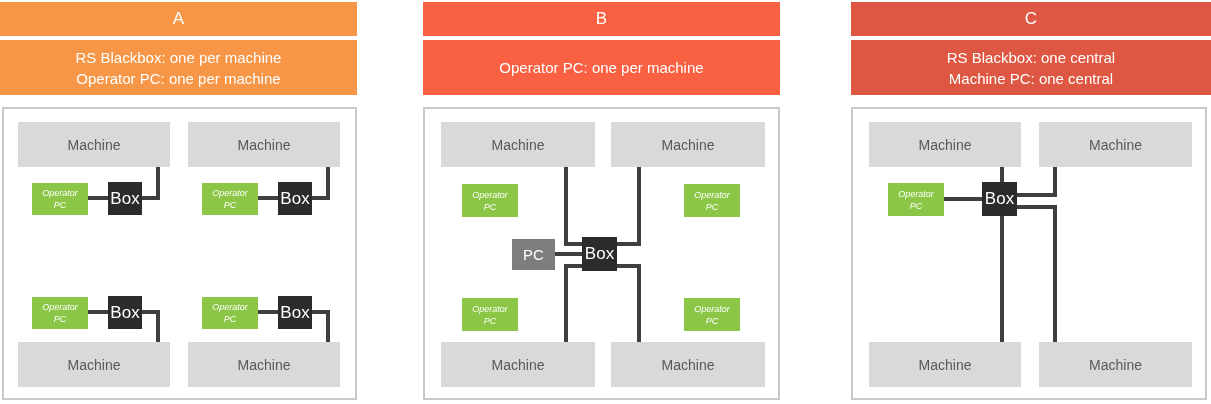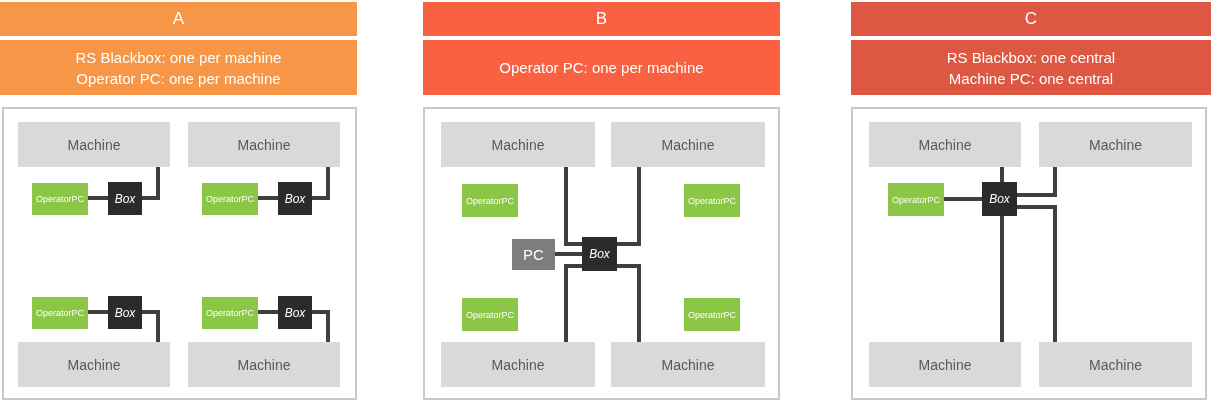--- a/index.html
+++ b/index.html
@@ -10,22 +10,22 @@
   .panel{position:absolute;top:0;height:404px;}
   .band{position:absolute;left:0;right:0;color:#ffffff;display:flex;align-items:center;justify-content:center;text-align:center;}
   .title-band{top:2px;height:34px;font-size:17px;}
   .subtitle-band{top:40px;height:55px;font-size:15px;flex-direction:column;line-height:21px;}
   .diagram{
     position:absolute;top:107px;background:#ffffff;
     border:2px solid #C9C9C9;box-sizing:border-box;
   }
   .node{position:absolute;display:flex;align-items:center;justify-content:center;text-align:center;box-sizing:border-box;}
   .machine{background:#D9D9D9;color:#595959;font-size:14px;}
-  .opc{background:#8CC646;color:#ffffff;font-size:9px;line-height:12px;flex-direction:row;}
-  .bbox{background:#2B2B2B;color:#ffffff;font-size:12px;z-index:2;font-style:italic;}
+  .opc{background:#8CC646;color:#ffffff;font-size:9px;line-height:12px;flex-direction:column;font-style:italic;}
+  .bbox{background:#2B2B2B;color:#ffffff;font-size:17px;z-index:2;}
   .gpc{background:#7D7D7D;color:#ffffff;font-size:15px;z-index:2;}
   .wire{position:absolute;background:#3F3F3F;z-index:1;}
 </style>
 </head>
 <body>
 
 <div id="canvas">
 
   <div class="panel" style="left:0;width:357px;">
     <div class="band title-band" style="background: rgb(247, 150, 70);">A</div>

